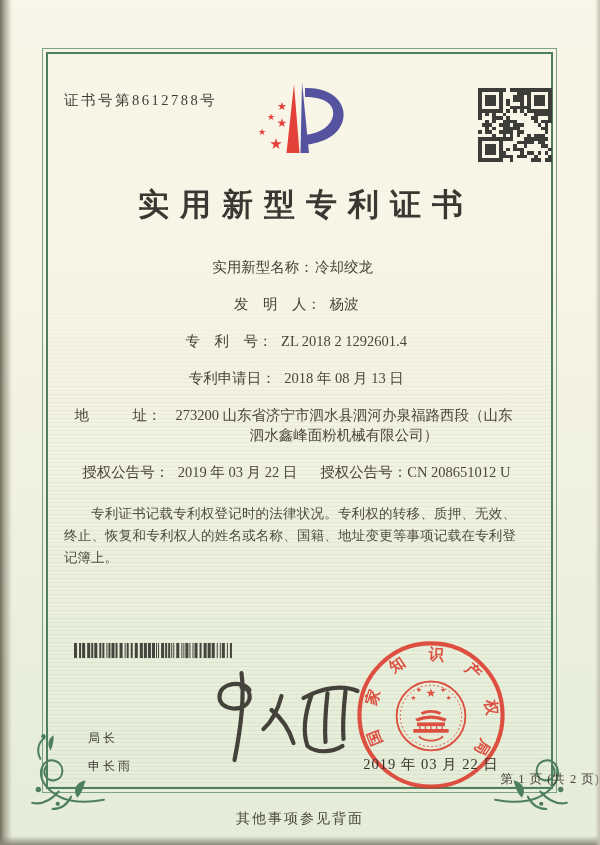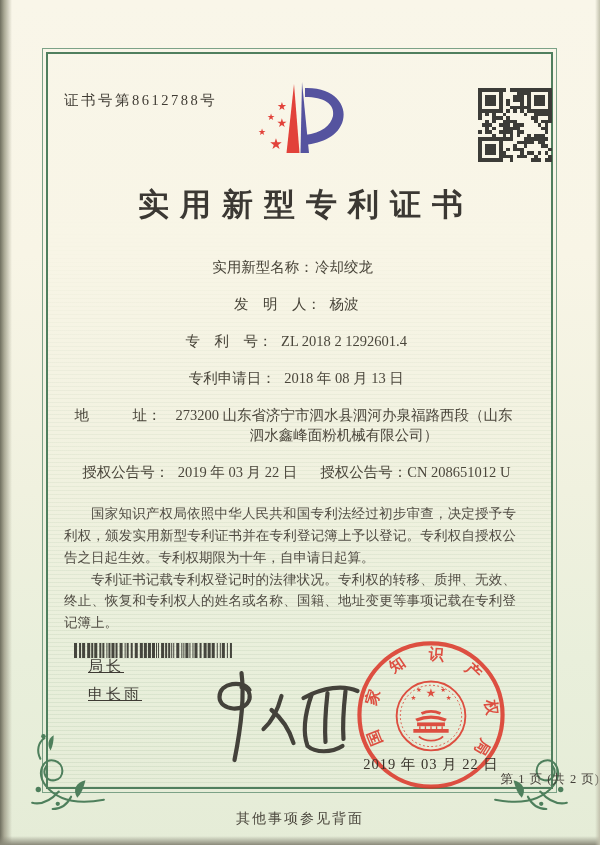--- a/index.html
+++ b/index.html
@@ -28,22 +28,22 @@
   .frow{margin-bottom:16px;text-align:center;}
   .flabel{display:inline-block;width:104px;vertical-align:top;color:#474338;}
   .fvalue{color:#4a463b;}
   .addr .fvalue{display:inline-block;width:348px;line-height:20px;}
   .grant{margin-top:14px;}
   .g2{width:auto;margin-left:23px;}
   .body{position:absolute;left:64px;top:503px;width:452px;z-index:2;font-size:13.5px;line-height:1.62;
     color:#504c43;text-align:justify;}
   .body p{margin:0;text-indent:2em;}
   .barcode{position:absolute;left:74px;top:643px;width:162px;height:15px;z-index:2;}
-  .director{position:absolute;left:88px;top:652px;z-index:3;font-family:"Liberation Sans","DejaVu Sans",sans-serif;
-    font-size:15px;line-height:28px;color:#3d3a33;letter-spacing:3px;text-decoration:underline;}
+  .director{position:absolute;left:88px;top:724px;z-index:3;font-family:"Liberation Sans","DejaVu Sans",sans-serif;
+    font-size:12px;line-height:28px;color:#3d3a33;letter-spacing:3px;}
   .signature{position:absolute;left:196px;top:668px;width:168px;height:100px;z-index:3;}
   .seal{position:absolute;left:352px;top:636px;width:158px;height:158px;z-index:3;opacity:.87;}
   .seal-date{position:absolute;left:350px;top:755px;width:162px;text-align:center;z-index:4;
     font-size:14.5px;color:#38332b;letter-spacing:1px;}
   .page-indicator{position:absolute;left:0;right:0;top:771px;text-align:right;z-index:2;
     font-size:12.5px;color:#45413a;letter-spacing:1px;}
   .back-note{position:absolute;left:0;right:0;top:810px;text-align:center;z-index:9;
     font-size:14px;color:#4c483e;letter-spacing:2px;}
 </style>
 </head>
@@ -355,21 +355,20 @@
     </div>
     <div class="frow addr">
       <span class="flabel">地　　　址：</span><span class="fvalue">273200 山东省济宁市泗水县泗河办泉福路西段（山东泗水鑫峰面粉机械有限公司）</span>
     </div>
     <div class="frow grant">
       <span class="flabel">授权公告号：</span><span class="fvalue">2019 年 03 月 22 日</span><span class="flabel g2">授权公告号：</span><span class="fvalue">CN 208651012 U</span>
     </div>
   </div>
 
   <div class="body">
-    <p>国家知识产权局依照中华人民共和国专利法经过初步审查，决定授予专利权，颁发实用新型专利证书并在专利登记簿上予以登记。专利权自授权公告之日起生效。专利权期限为十年，自申请日起算。</p>
     <p>专利证书记载专利权登记时的法律状况。专利权的转移、质押、无效、终止、恢复和专利权人的姓名或名称、国籍、地址变更等事项记载在专利登记簿上。</p>
   </div>
 
   <svg class="barcode" viewBox="0 0 160 14" preserveAspectRatio="none">
       <rect x="0" y="0" width="3" height="14" fill="#45453d"></rect>
       <rect x="5" y="0" width="2" height="14" fill="#45453d"></rect>
       <rect x="8" y="0" width="3" height="14" fill="#45453d"></rect>
       <rect x="13" y="0" width="3" height="14" fill="#45453d"></rect>
       <rect x="17" y="0" width="2" height="14" fill="#45453d"></rect>
       <rect x="20" y="0" width="3" height="14" fill="#45453d"></rect>

